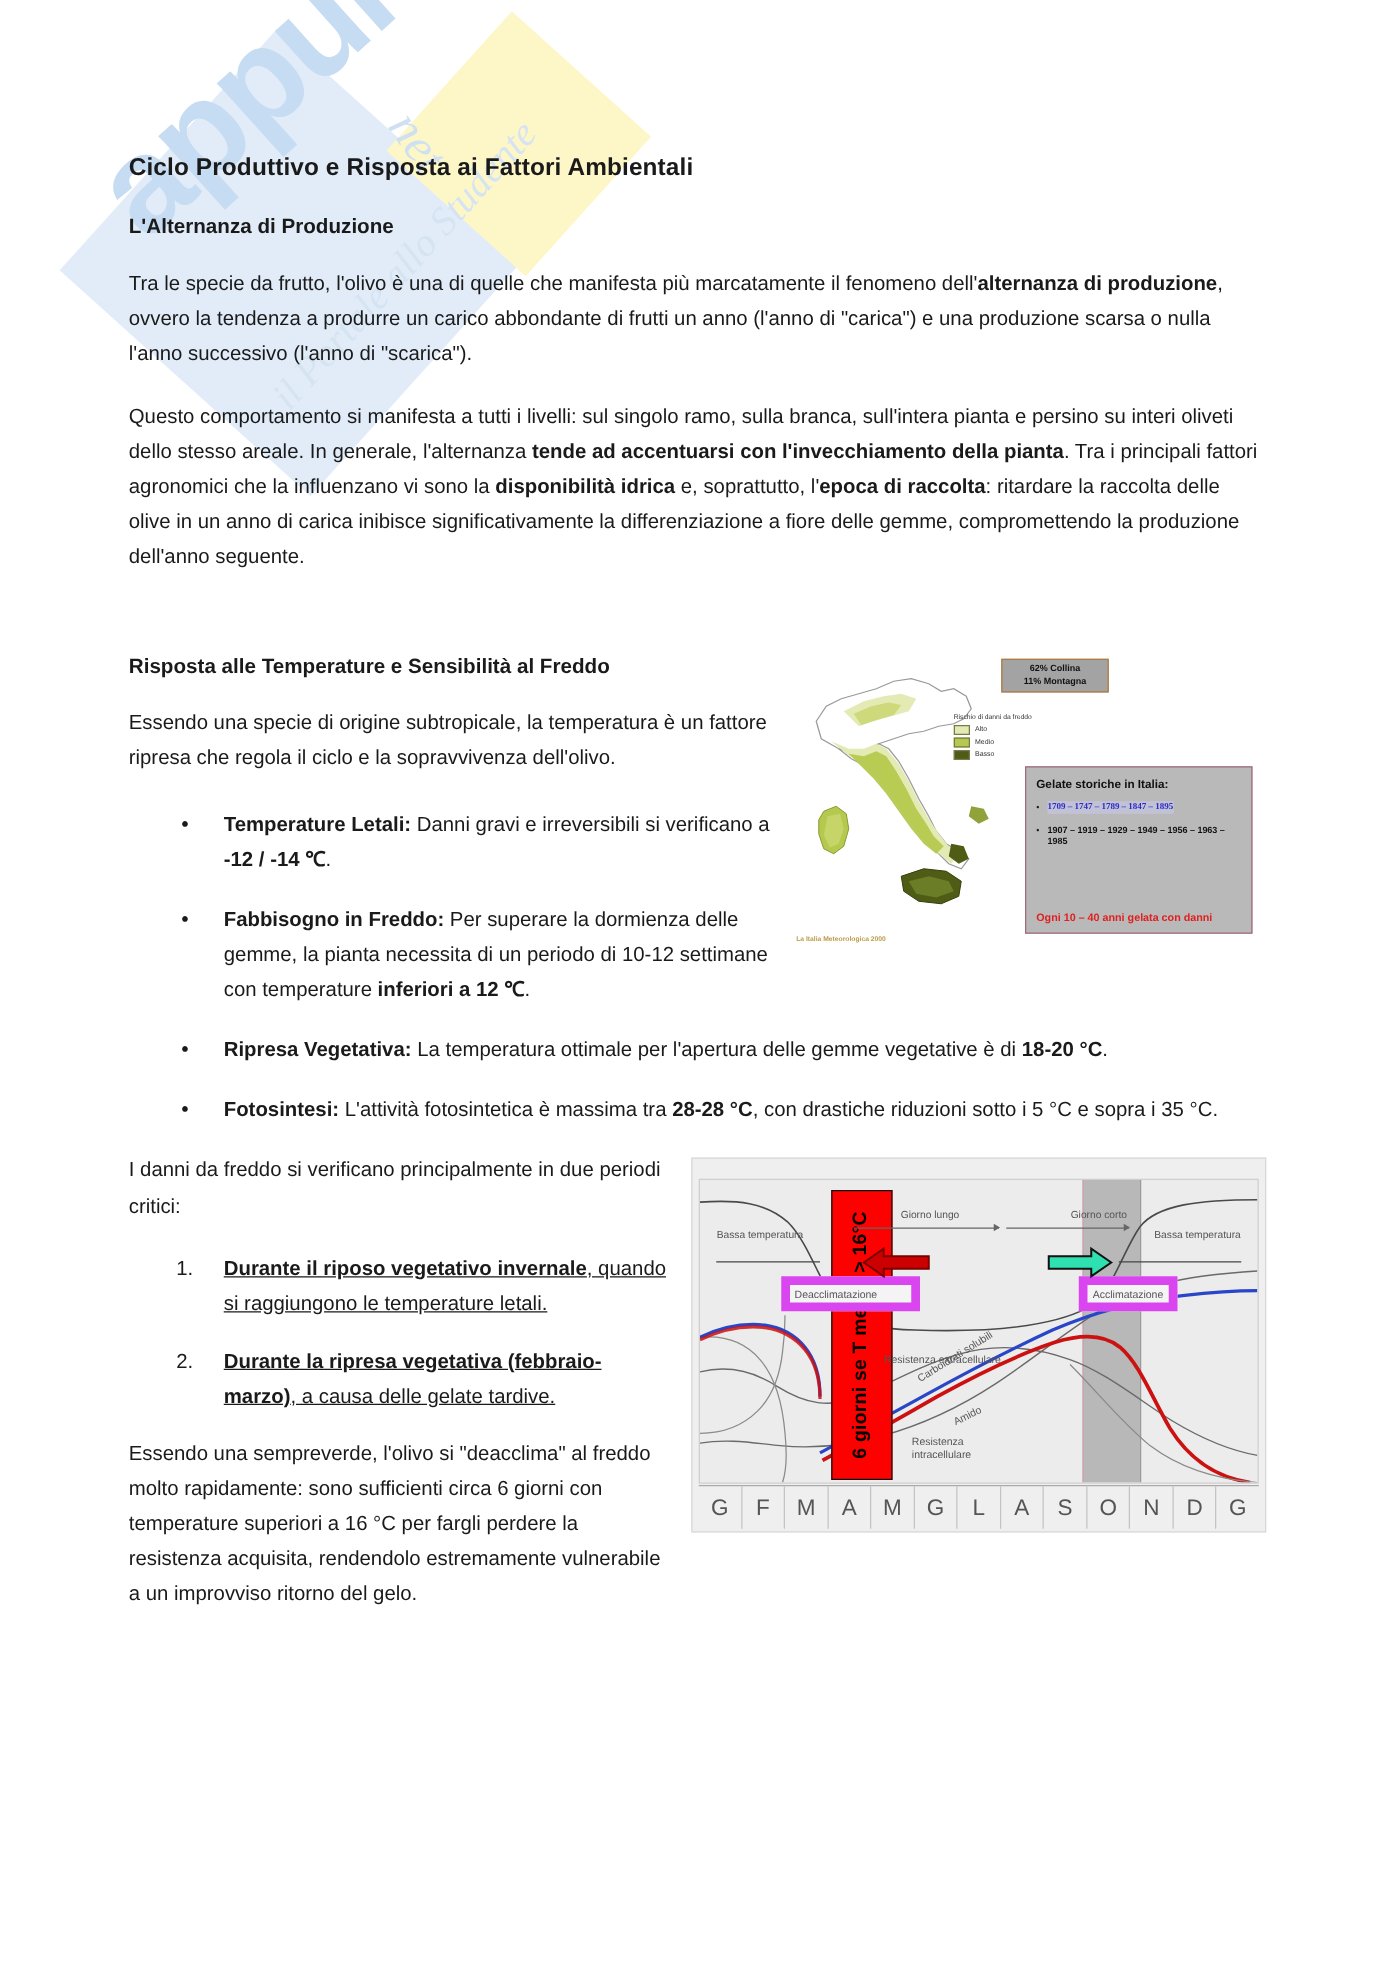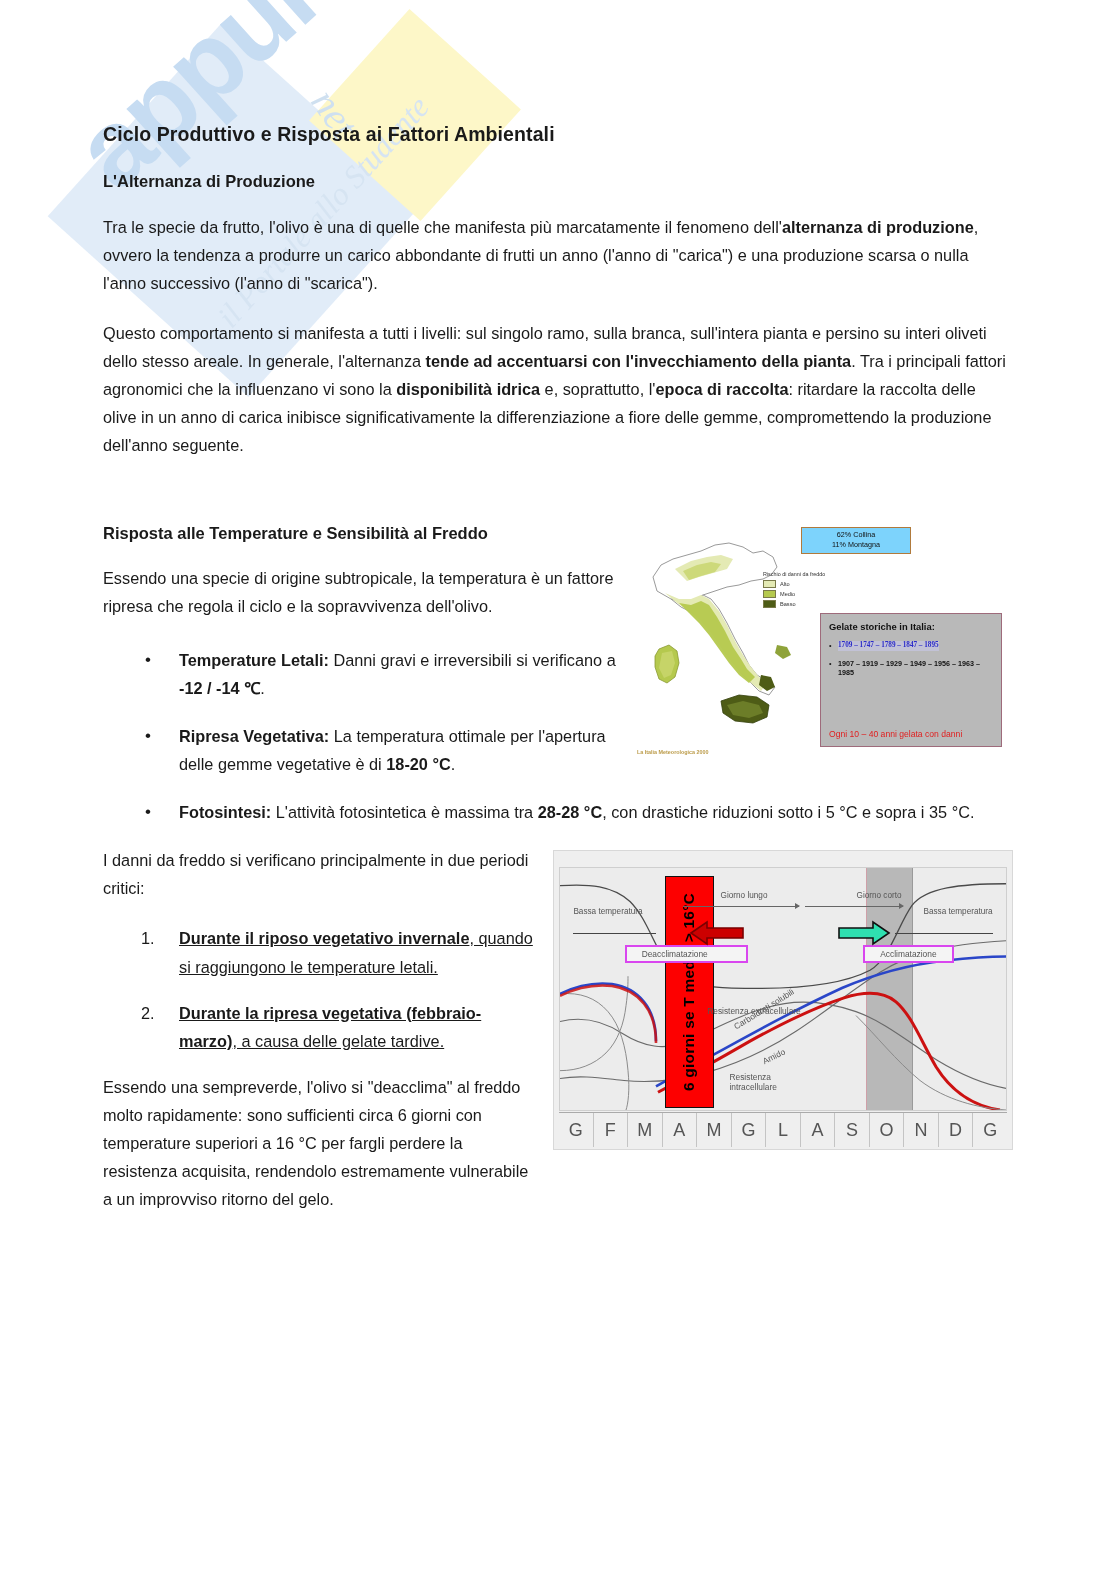--- a/index.html
+++ b/index.html
@@ -172,27 +172,27 @@
   .map-fig {
     position: absolute;
     inset: 0;
     background: #ffffff;
   }
   .italy-svg { position: absolute; left: 0; top: 6px; }
   .hill-box {
     position: absolute;
     left: 166px; top: 4px;
     width: 76px;
-    background: #7dd3fc;
+    background: #a3a3a3;
     border: 1px solid #b07a3c;
     font-size: 7.2px;
-    font-weight: normal;
+    font-weight: bold;
     text-align: center;
     line-height: 1.45;
-    padding: 2px 16px;
+    padding: 2px 4px;
     color: #111;
   }
   .risk-legend {
     position: absolute;
     left: 128px; top: 48px;
     font-size: 5.6px;
     color: #333;
   }
   .risk-legend .rl-title { margin-bottom: 3px; font-size: 5.4px; }
   .rl-row { display: flex; align-items: center; margin-bottom: 2px; }
@@ -205,21 +205,21 @@
     background: #b9b9b9;
     border: 1px solid #9e6b7b;
     box-sizing: border-box;
     padding: 7px 8px;
   }
   .gb-title { font-size: 9.4px; font-weight: bold; color: #111; margin-bottom: 9px; }
   .gb-li { display: flex; font-size: 7.2px; margin-bottom: 8px; line-height: 1.35; }
   .gb-bullet { width: 9px; flex: none; }
   .gb-blue { color: #2b2bc9; font-weight: bold; background: #c2c2d6; font-family: Liberation Serif, serif; }
   .gb-black { color: #111; font-weight: bold; }
-  .gb-red { position: absolute; left: 8px; bottom: 7px; font-size: 8.6px; font-weight: normal; color: #e02020; text-align: right; }
+  .gb-red { position: absolute; left: 8px; bottom: 7px; font-size: 8.6px; font-weight: bold; color: #e02020; text-align: right; }
   .map-caption {
     position: absolute;
     left: 2px; bottom: -4px;
     font-size: 5.4px;
     color: #b08a2a;
     font-weight: bold;
     opacity: .85;
   }
 
   
@@ -273,22 +273,22 @@
     font-size: 8.2px;
     color: #555;
     line-height: 1.3;
     white-space: nowrap;
   }
   .lbl-box {
     position: absolute;
     font-size: 8.4px;
     color: #555;
     background: #f4f4f4;
-    border: 2px solid #d946ef;
-    padding: 2px 15px;
+    border: 7px solid #d946ef;
+    padding: 2px 4px;
     white-space: nowrap;
   }
   .dayline {
     position: absolute;
     height: 1px;
     background: #666;
   }
   .dayline:after {
     content: "";
     position: absolute;
@@ -415,20 +415,23 @@
         </div>
       </div>
 
       <h2 class="sec-title">Risposta alle Temperature e Sensibilità al Freddo</h2>
 
       <p class="para" style="margin-bottom:26px">Essendo una specie di origine subtropicale, la temperatura è un fattore ripresa che regola il ciclo e la sopravvivenza dell'olivo.</p>
 
       <ul class="bullets">
         <li>
           <b>Temperature Letali:</b><span> Danni gravi e irreversibili si verificano a </span><b>-12 / -14 ℃</b><span>.</span>
+        </li>
+        <li>
+          <b>Fabbisogno in Freddo:</b><span> Per superare la dormienza delle gemme, la pianta necessita di un periodo di 10-12 settimane con temperature </span><b>inferiori a 12 ℃</b><span>.</span>
         </li>
         <li>
           <b>Ripresa Vegetativa:</b><span> La temperatura ottimale per l'apertura delle gemme vegetative è di </span><b>18-20 °C</b><span>.</span>
         </li>
         <li>
           <b>Fotosintesi:</b><span> L'attività fotosintetica è massima tra </span><b>28-28 °C</b><span>, con drastiche riduzioni sotto i 5 °C e sopra i 35 °C.</span>
         </li>
       </ul>
 
       <div class="chart-float">

